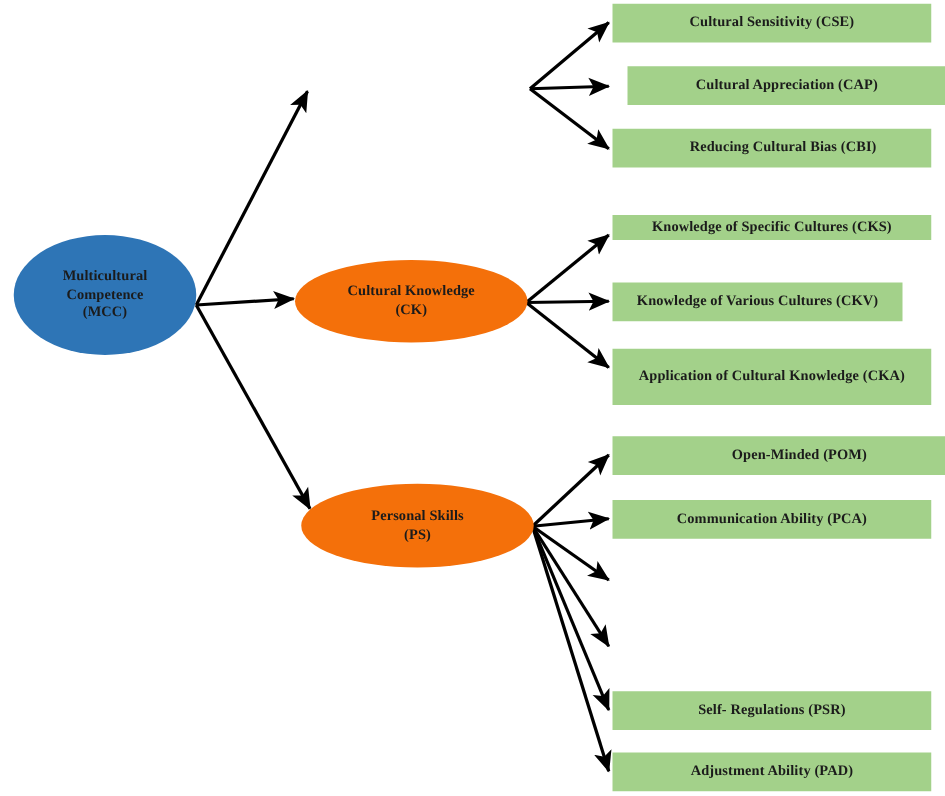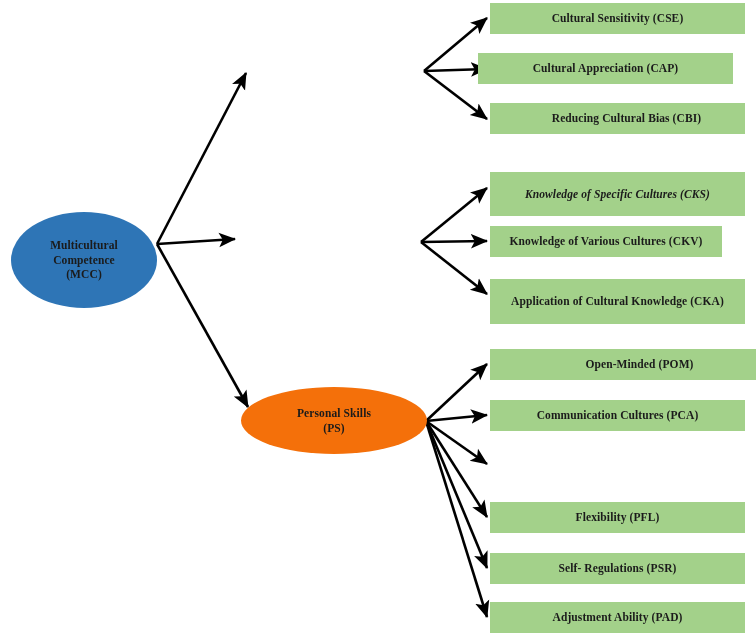--- a/index.html
+++ b/index.html
@@ -92,65 +92,68 @@
     <g stroke="#000000" stroke-width="2.6" fill="none" marker-end="url(#arrowhead)">
       <line x1="426" y1="421" x2="487" y2="364"></line>
       <line x1="426" y1="421" x2="487" y2="415"></line>
       <line x1="426" y1="421" x2="487" y2="464"></line>
       <line x1="426" y1="421" x2="487" y2="517"></line>
       <line x1="426" y1="421" x2="487" y2="568"></line>
       <line x1="426" y1="421" x2="487" y2="617"></line>
     </g>
   </svg>
 
-  <div class="node ellipse ellipse-root" style="left:11px; top:212px; width:146px; height:96px;">
+  <div class="node ellipse ellipse-root" style="left:11px; top:188px; width:146px; height:96px;">
     <span class="node-label">
       <span>Multicultural</span><br>
       <span>Competence</span><br>
       <span>(MCC)</span>
     </span>
   </div>
 
 
+  <div class="node ellipse ellipse-branch" style="left:236px; top:208px; width:186px; height:66px;">
+    <span class="node-label">
+      <span>Cultural Knowledge</span><br>
+      <span>(CK)</span>
+    </span>
+  </div>
 
   <div class="node ellipse ellipse-branch" style="left:241px; top:387px; width:186px; height:67px;">
     <span class="node-label">
       <span>Personal Skills</span><br>
       <span>(PS)</span>
     </span>
   </div>
 
   <div class="node leaf-box" style="left:490px; top:3px; width:255px; height:31px;">
     <span class="node-label">Cultural Sensitivity (CSE)</span>
   </div>
-  <div class="node leaf-box" style="left:478px; top:53px; width:255px; height:31px;">
+  <div class="node leaf-box" style="left:502px; top:53px; width:255px; height:31px;">
     <span class="node-label">Cultural Appreciation (CAP)</span>
   </div>
   <div class="node leaf-box" style="left:490px; top:103px; width:255px; height:31px;padding-left:24px;">
     <span class="node-label">Reducing Cultural Bias (CBI)</span>
   </div>
 
-  <div class="node leaf-box" style="left:490px; top:172px; width:255px; height:44px;font-style:italic;">
+  <div class="node leaf-box" style="left:490px; top:172px; width:255px; height:20px;">
     <span class="node-label">Knowledge of Specific Cultures (CKS)</span>
   </div>
   <div class="node leaf-box" style="left:490px; top:226px; width:232px; height:31px;">
     <span class="node-label">Knowledge of Various Cultures (CKV)</span>
   </div>
   <div class="node leaf-box" style="left:490px; top:279px; width:255px; height:45px;">
     <span class="node-label">Application of Cultural Knowledge (CKA)</span>
   </div>
 
   <div class="node leaf-box" style="left:490px; top:349px; width:299px; height:31px;">
     <span class="node-label">Open-Minded (POM)</span>
   </div>
   <div class="node leaf-box" style="left:490px; top:400px; width:255px; height:31px;">
-    <span class="node-label">Communication Cultures (PCA)</span>
-  </div>
-  <div class="node leaf-box" style="left:490px; top:502px; width:255px; height:31px;">
-    <span class="node-label">Flexibility (PFL)</span>
+    <span class="node-label">Communication Ability (PCA)</span>
   </div>
   <div class="node leaf-box" style="left:490px; top:553px; width:255px; height:31px;">
     <span class="node-label">Self- Regulations (PSR)</span>
   </div>
   <div class="node leaf-box" style="left:490px; top:602px; width:255px; height:31px;">
     <span class="node-label">Adjustment Ability (PAD)</span>
   </div>
 
 </div>
 

